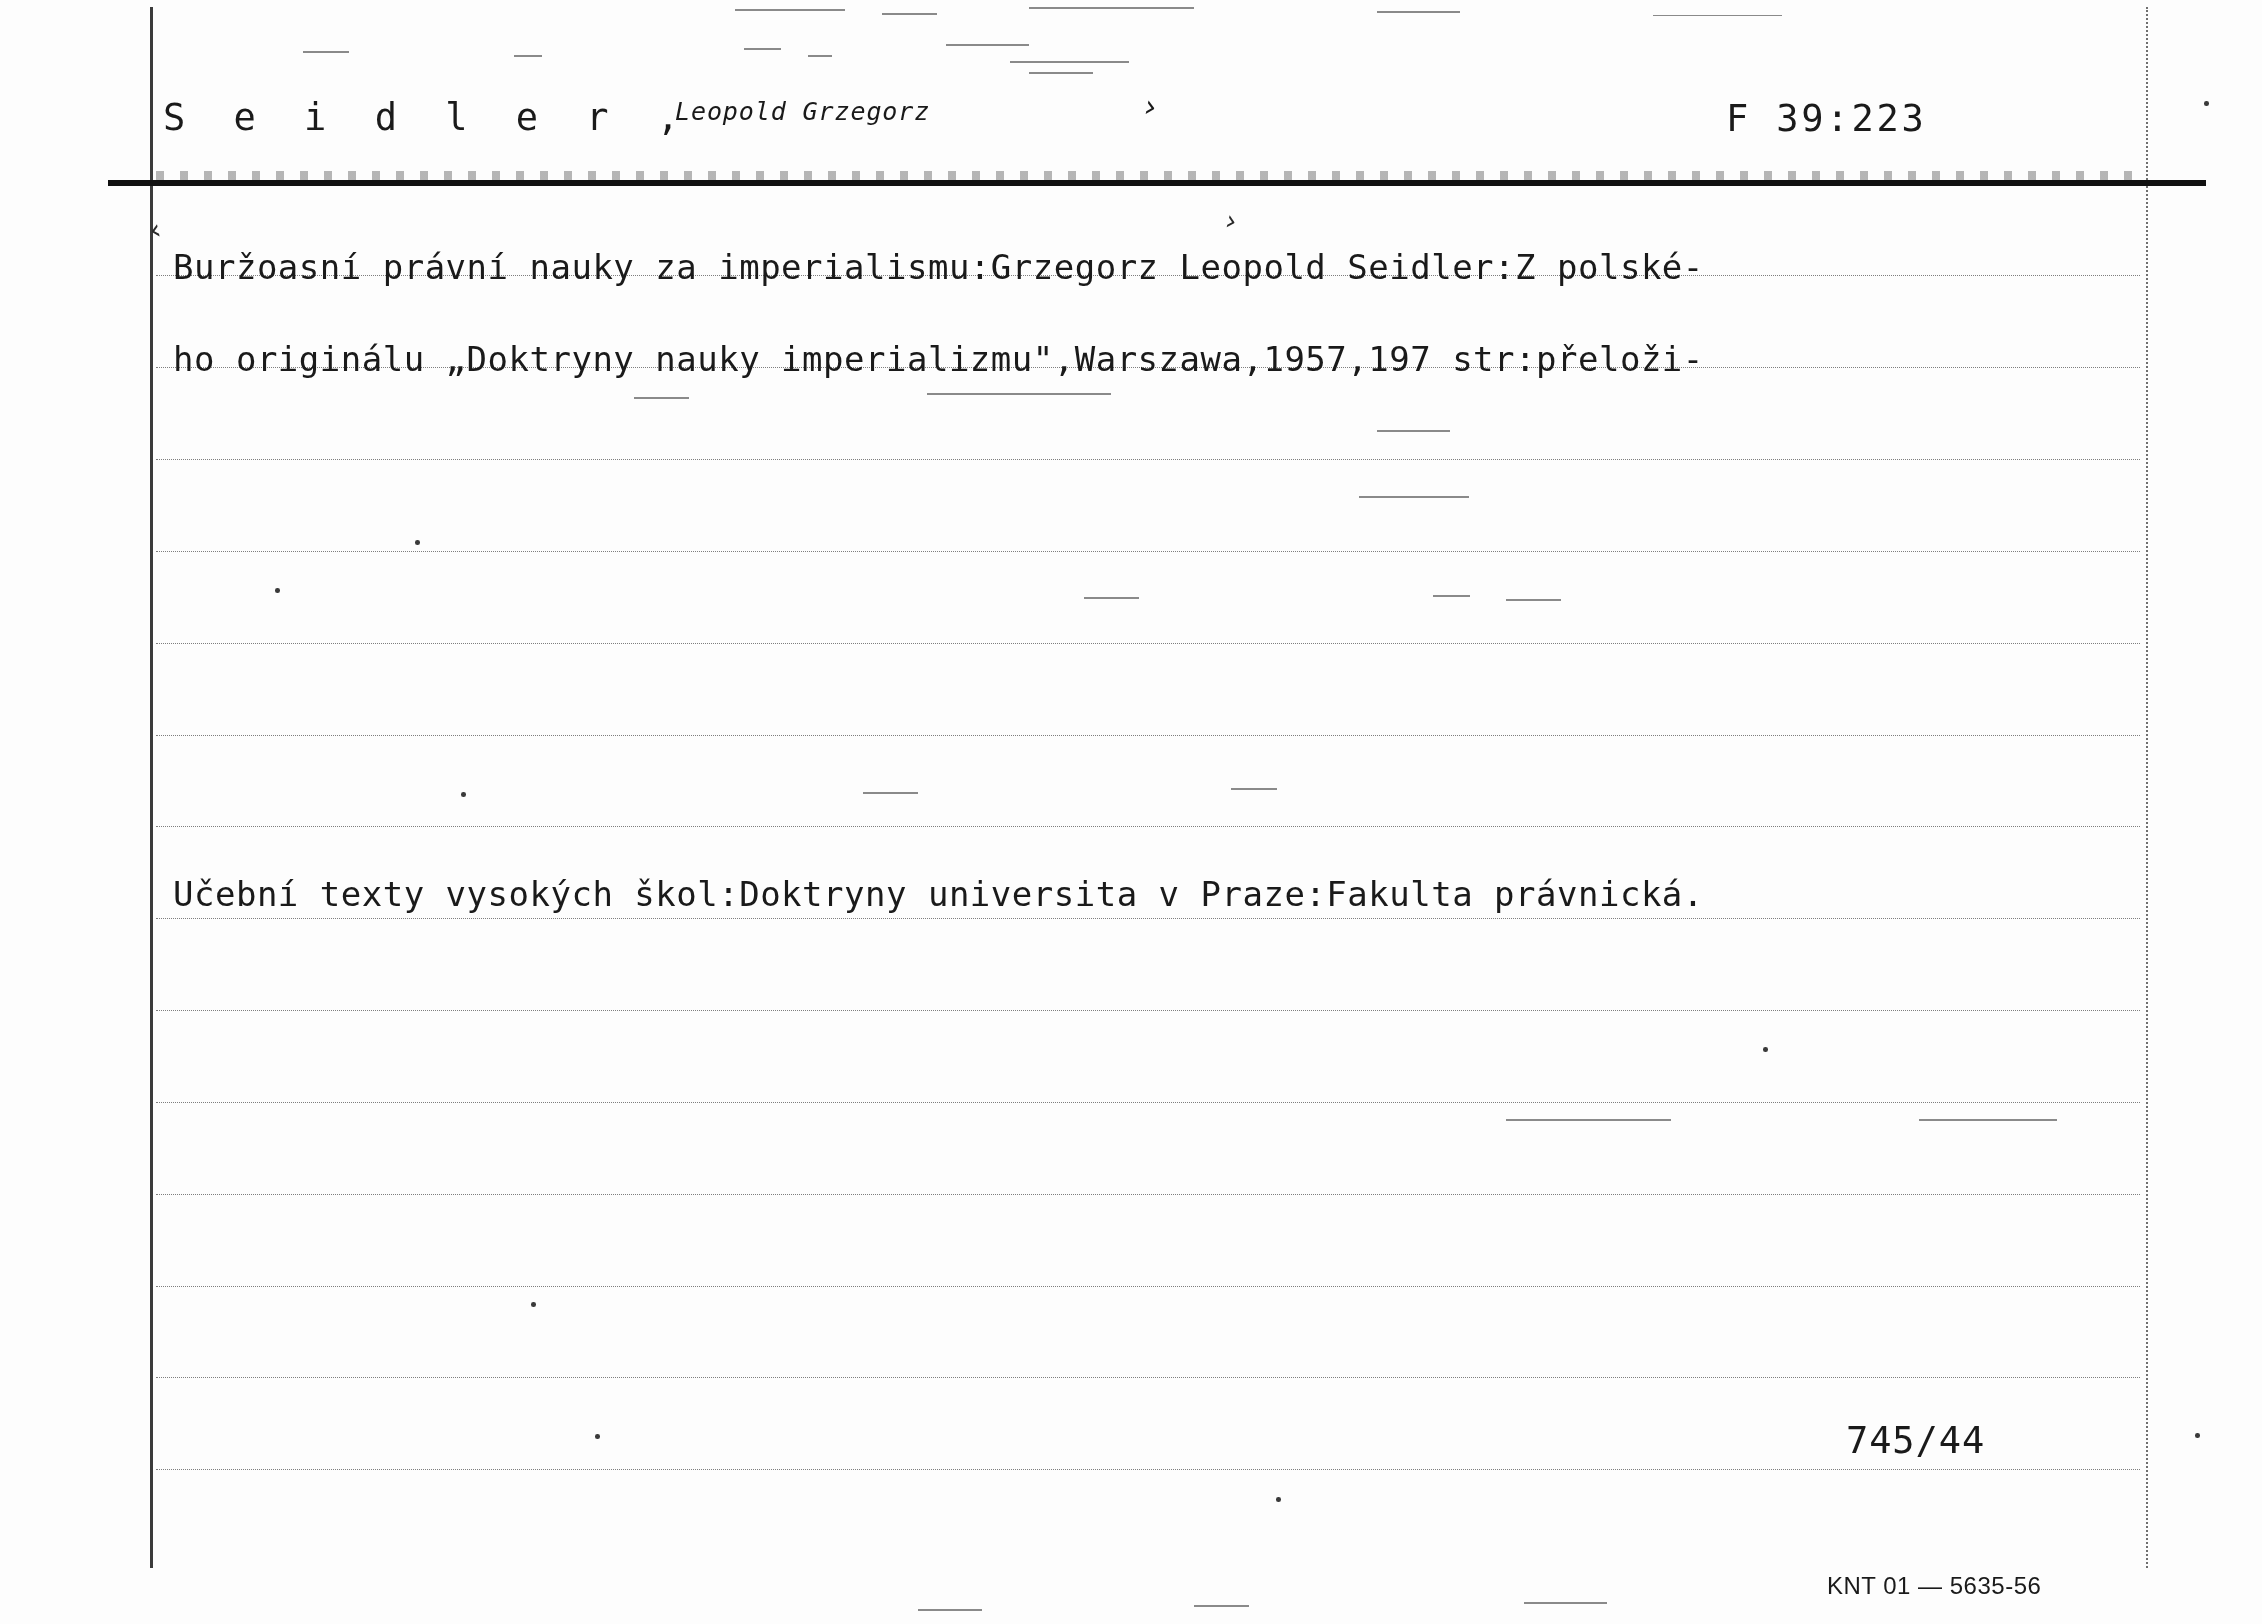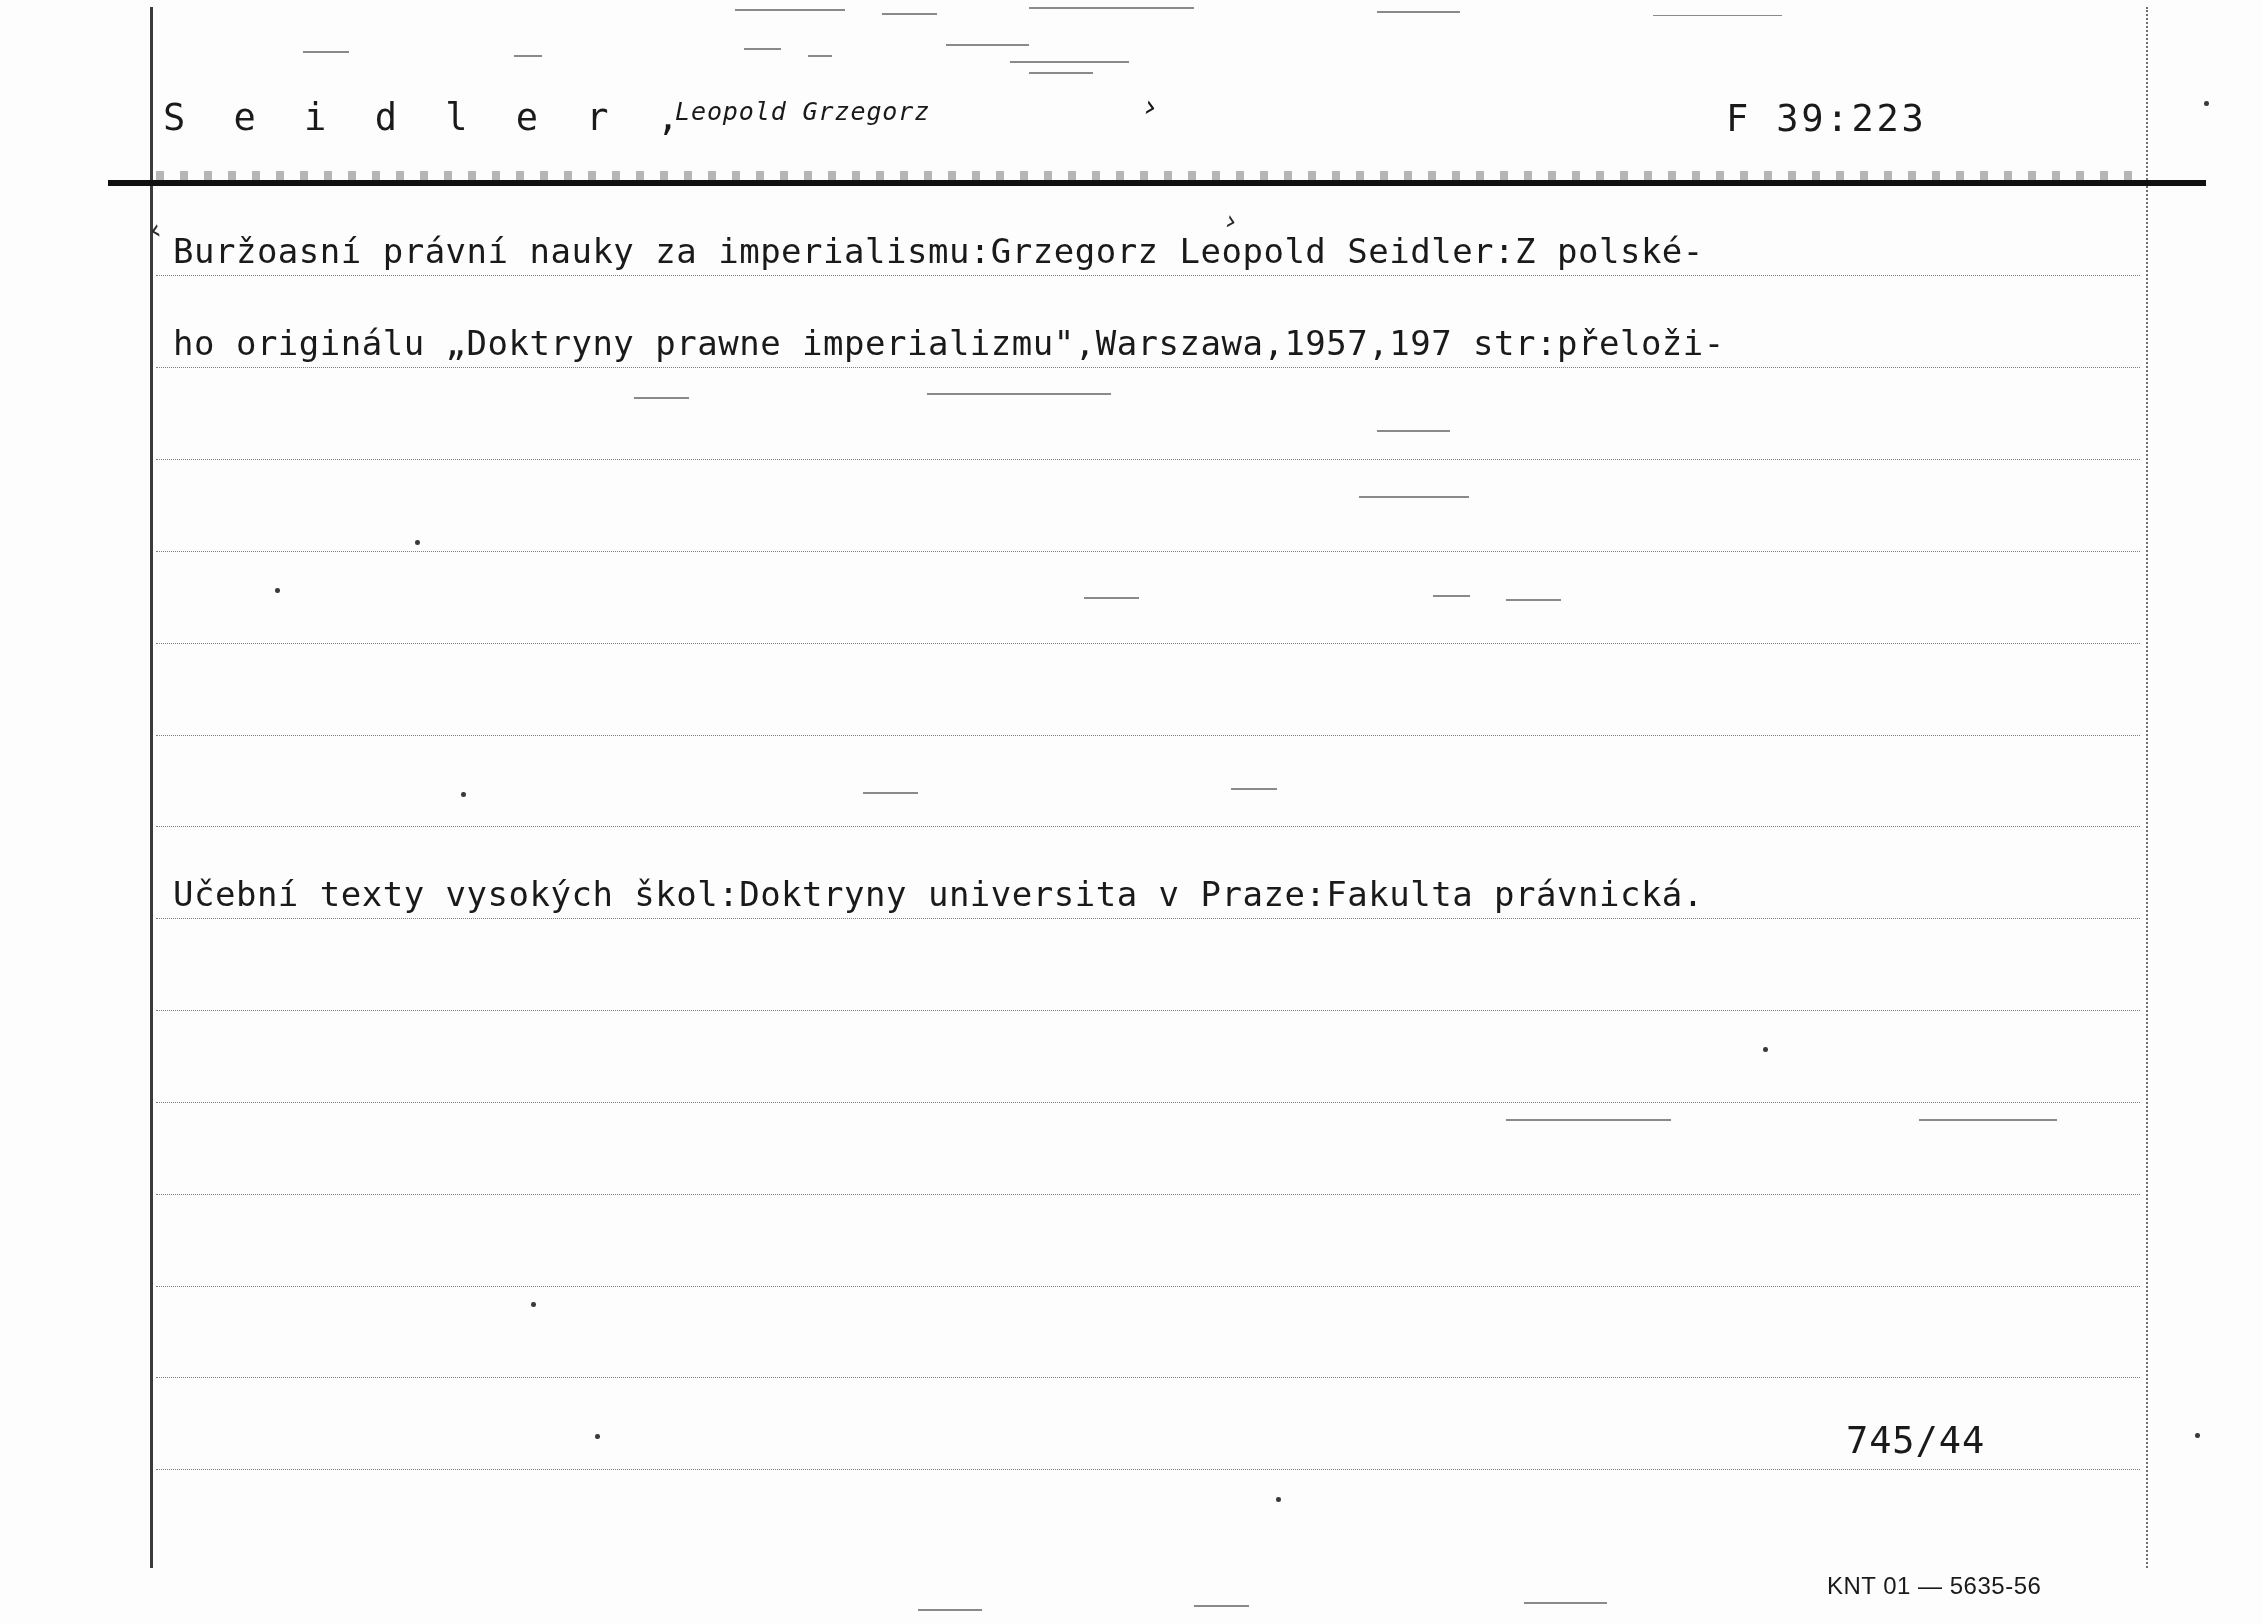--- a/index.html
+++ b/index.html
@@ -107,20 +107,21 @@
     letter-spacing: 2.8px;
     white-space: nowrap;
   }
 
   .body-line {
     position: absolute;
     left: 173px;
     font-size: 34px;
     letter-spacing: 0.5px;
     white-space: nowrap;
+    margin-top: 16px;
   }
   .b1 { top: 231px; }
   .b2 { top: 323px; }
   .b3 { top: 415px; }
 
   .series-line {
     position: absolute;
     left: 173px;
     top: 874px;
     font-size: 34px;
@@ -191,21 +192,21 @@
   <div class="line" style="top:1010px"></div>
   <div class="line" style="top:1102px"></div>
   <div class="line" style="top:1194px"></div>
   <div class="line" style="top:1286px"></div>
   <div class="line" style="top:1377px"></div>
   <div class="line" style="top:1469px"></div>
 
   <div class="mark" style="left:147px; top:213px; transform:rotate(-12deg);">‹</div>
   <div class="mark" style="left:1223px; top:204px; transform:rotate(14deg);">›</div>
   <div class="body-line b1">Buržoasní právní nauky za imperialismu:Grzegorz Leopold Seidler:Z polské-</div>
-  <div class="body-line b2">ho originálu „Doktryny prawne imperializmu",Warszawa,1957,197 str:přeloži-</div>
+  <div class="body-line b2">ho originálu „Doktryny nauky imperializmu",Warszawa,1957,197 str:přeloži-</div>
 
   <div class="series-line">Učební texty vysokých škol:Doktryny universita v Praze:Fakulta právnická.</div>
 
   <div class="acq-number">745/44</div>
 
   <div class="footer-code">KNT 01 — 5635-56</div>
 
   <div class="dash" style="left:735px;  top:9.2px;  width:110px;"></div>
   <div class="dash" style="left:882px;  top:13px;  width:55px;"></div>
   <div class="dash" style="left:1029px; top:7.3px;   width:165px;"></div>

